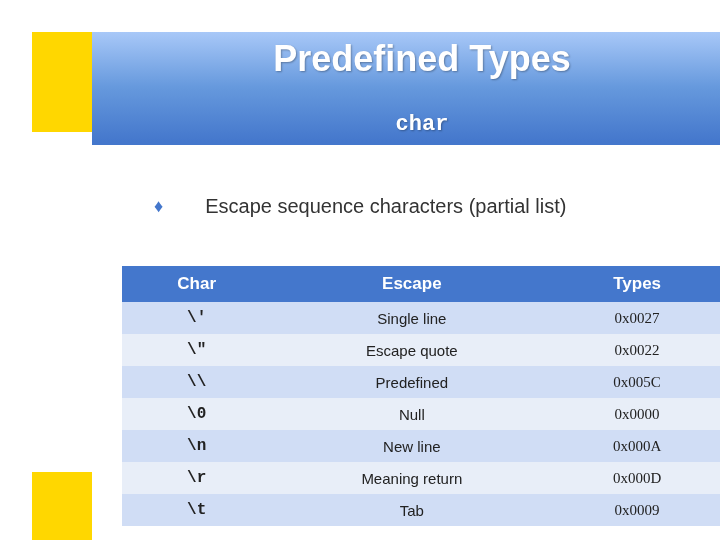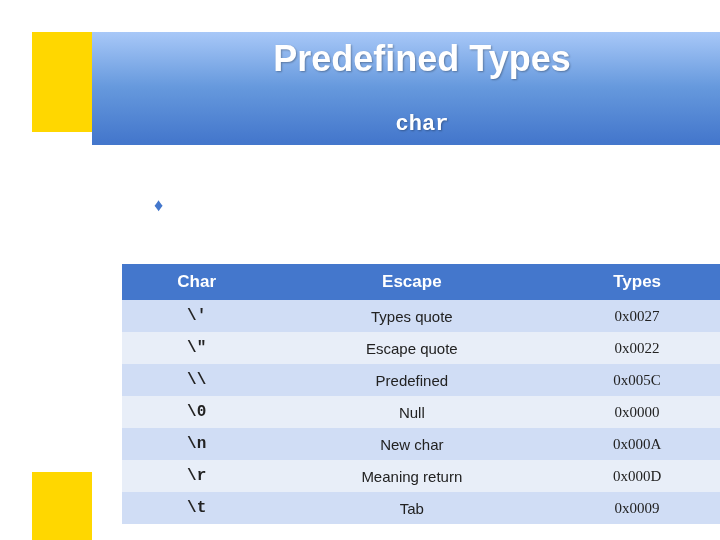--- a/index.html
+++ b/index.html
@@ -169,54 +169,55 @@
     <span class="title-main">Predefined Types</span>
     <span class="title-sub">char</span>
   </div>
 
   <div class="divider"></div>
 
   <div class="content">
 
     <div class="bullet-point">
       <span class="bullet-diamond">♦</span>
+      <span>Escape sequence characters (partial list)</span>
     </div>
 
     <table class="char-table">
       <thead>
         <tr>
           <th>Char</th>
           <th>Escape</th>
           <th>Types</th>
         </tr>
       </thead>
       <tbody id="table-body">
       <tr>
             <td>\'</td>
-            <td>Types quote</td>
+            <td>Single line</td>
             <td>0x0027</td>
           </tr>
           <tr>
             <td>\"</td>
             <td>Escape quote</td>
             <td>0x0022</td>
           </tr>
           <tr>
             <td>\\</td>
             <td>Predefined</td>
             <td>0x005C</td>
           </tr>
           <tr>
             <td>\0</td>
             <td>Null</td>
             <td>0x0000</td>
           </tr>
           <tr>
             <td>\n</td>
-            <td>New char</td>
+            <td>New line</td>
             <td>0x000A</td>
           </tr>
           <tr>
             <td>\r</td>
             <td>Meaning return</td>
             <td>0x000D</td>
           </tr>
           <tr>
             <td>\t</td>
             <td>Tab</td>

